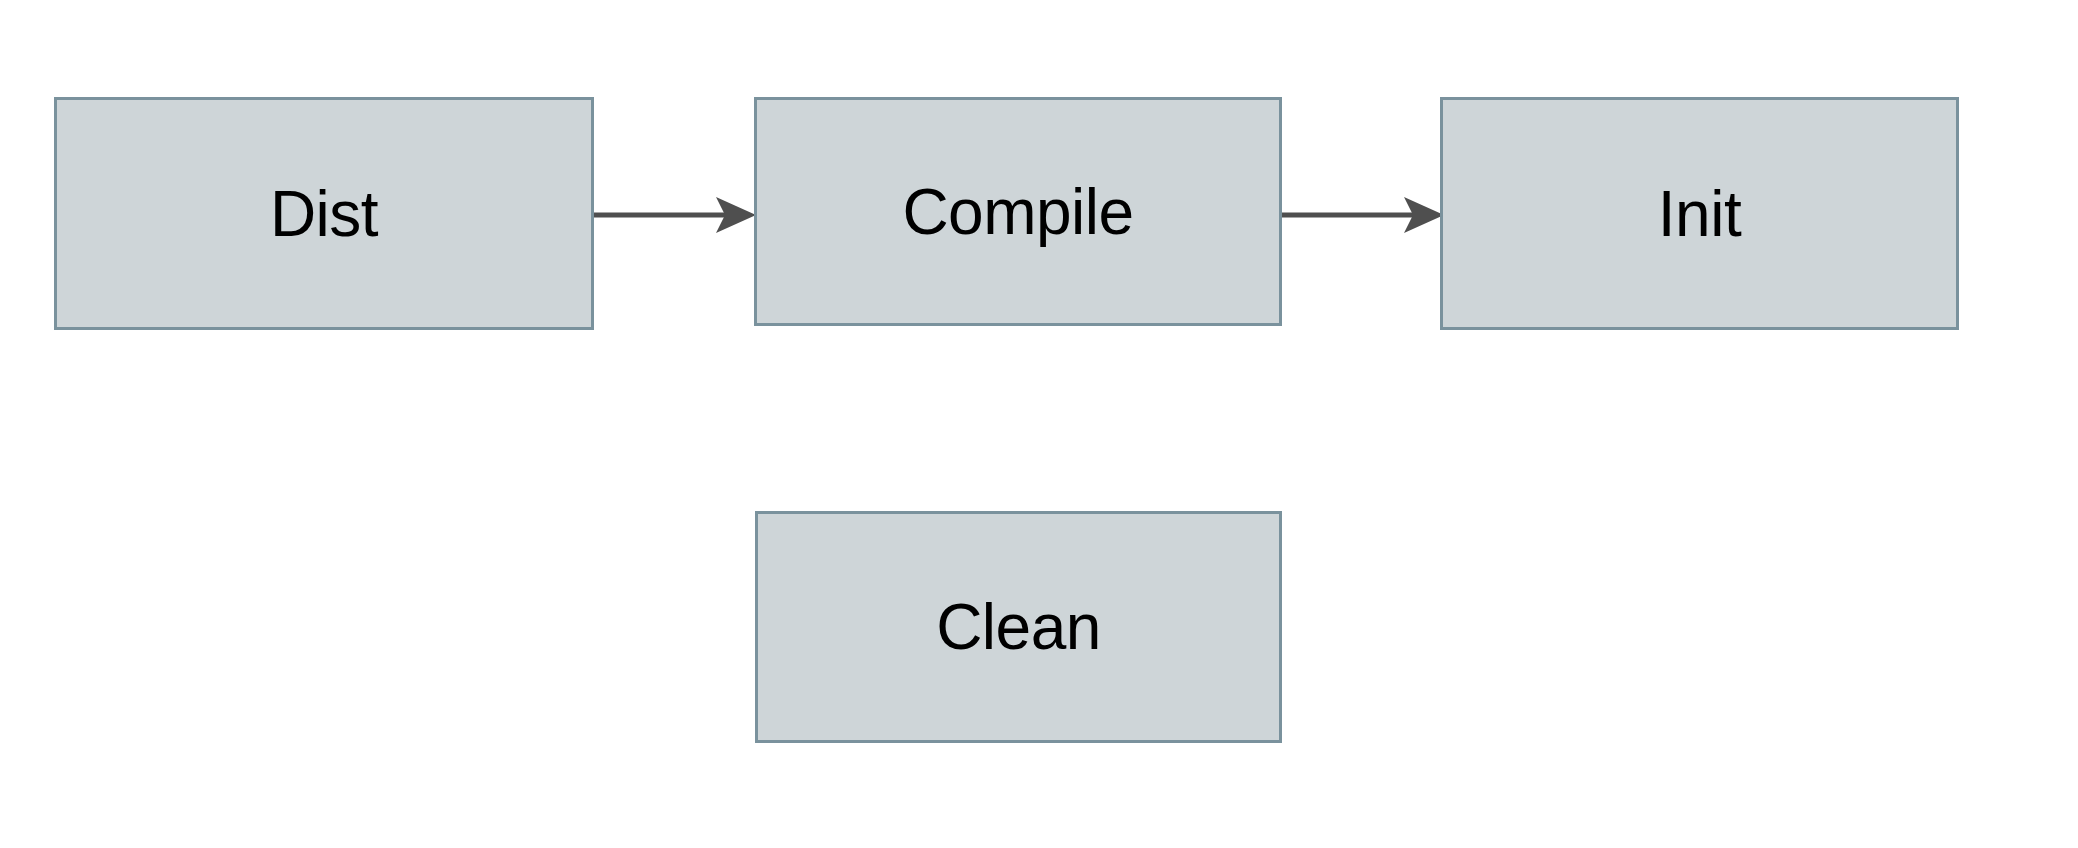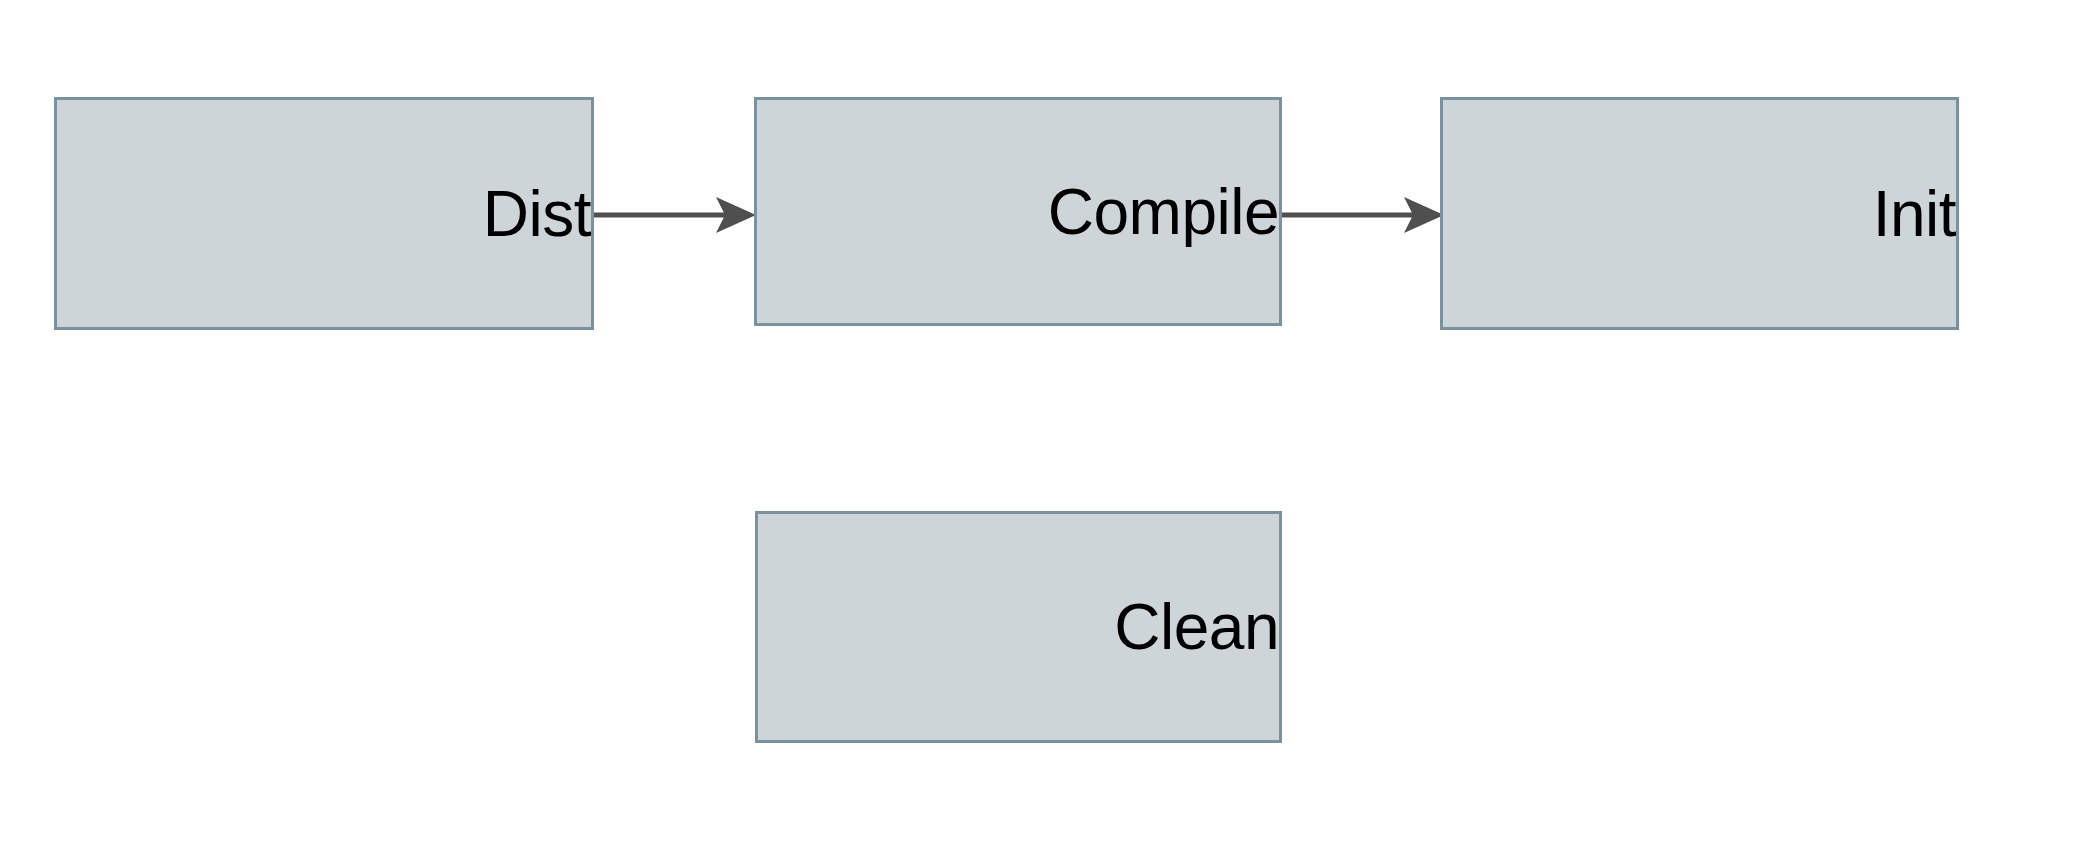--- a/index.html
+++ b/index.html
@@ -18,21 +18,21 @@
     background: #ffffff;
     overflow: hidden;
   }
   .node {
     position: absolute;
     box-sizing: border-box;
     background: #ced5d8;
     border: 3px solid #7a929d;
     display: flex;
     align-items: center;
-    justify-content: flex-end;
+    justify-content: center;
   }
   .node-label {
     font-family: "Liberation Sans", sans-serif;
     font-size: 64px;
     font-weight: 400;
     line-height: 1;
     color: #000000;
     letter-spacing: -0.5px;
     white-space: nowrap;
     -webkit-font-smoothing: antialiased;

